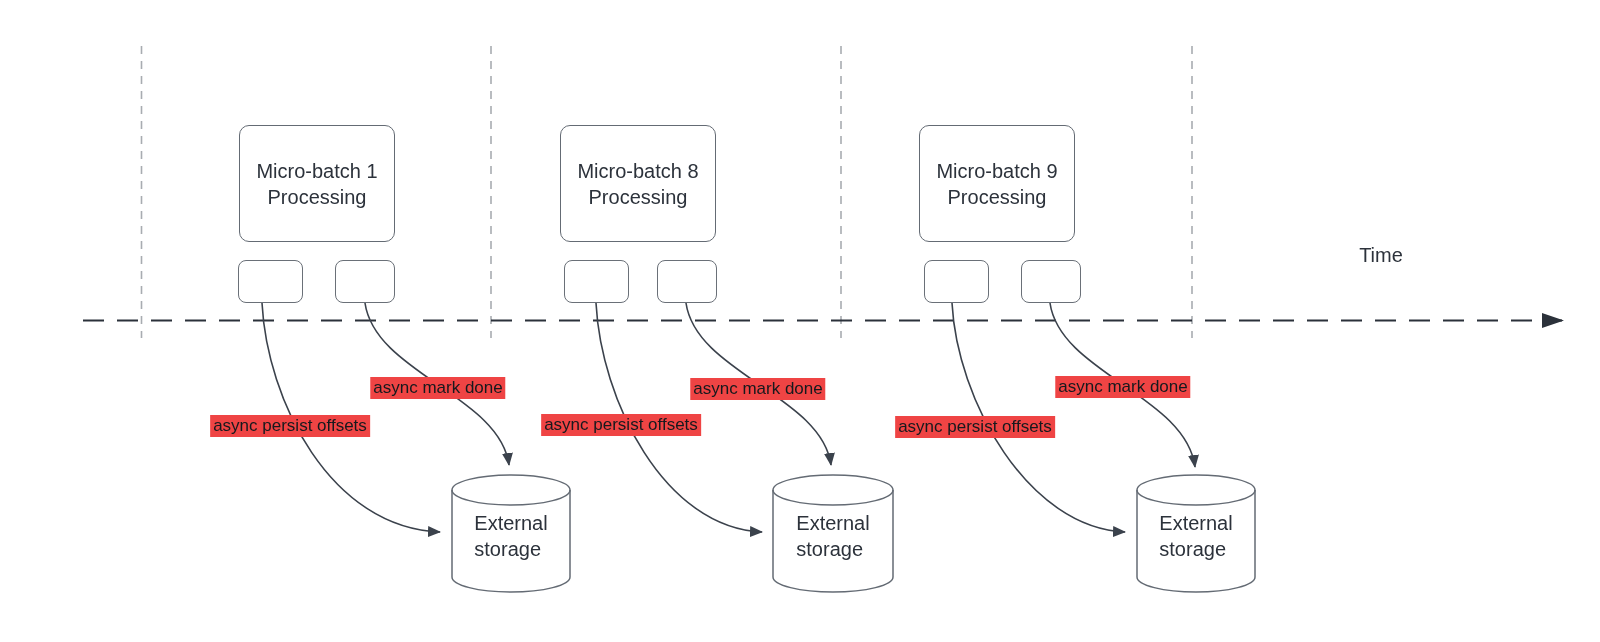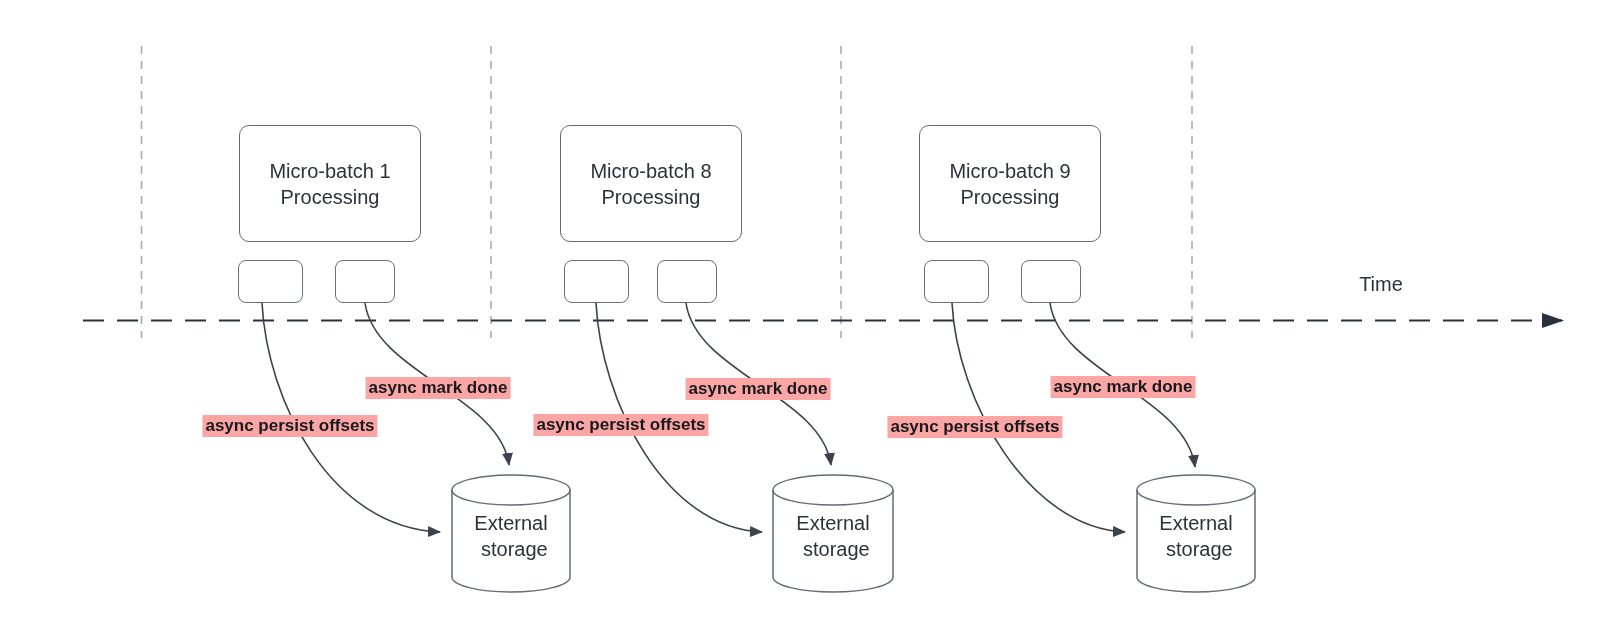--- a/index.html
+++ b/index.html
@@ -14,21 +14,21 @@
     background: #ffffff;
     overflow: hidden;
   }
   .layer-svg {
     position: absolute;
     left: 0; top: 0;
   }
   .proc-box {
     position: absolute;
     box-sizing: border-box;
-    width: 182px;
+    width: 156px;
     height: 117px;
     top: 125px;
     border: 1.5px solid #646b74;
     border-radius: 10px;
     background: #ffffff;
     display: flex;
     align-items: center;
     justify-content: center;
     text-align: center;
     font-size: 20px;
@@ -44,31 +44,31 @@
     border: 1.5px solid #6a7078;
     border-radius: 8px;
     background: #ffffff;
   }
   .mini-a { width: 65px; }
   .mini-b { width: 60px; }
   .conn-label {
     position: absolute;
     transform: translate(-50%, -50%);
     font-size: 17px;
-    font-weight: bold;
+    font-weight: normal;
     color: #16191d;
     white-space: nowrap;
-    background: #fca5a5;
+    background: #ef4444;
     padding: 1px 3px;
     text-align: right;
   }
   .cyl-label {
     position: absolute;
     transform: translate(-50%, -50%);
-    text-align: right;
+    text-align: left;
     font-size: 20px;
     line-height: 26px;
     color: #2c323b;
     white-space: pre-line;
   }
   .time-label {
     position: absolute;
     transform: translate(-50%, -50%);
     font-size: 20px;
     color: #2c323b;
@@ -140,15 +140,15 @@
 
   <div class="proc-box" style="left:919px;">Micro-batch 9
 Processing</div>
   <div class="mini-box mini-a" style="left:924px;"></div>
   <div class="mini-box mini-b" style="left:1021px;"></div>
   <div class="conn-label" style="left:975px; top:427px;">async persist offsets</div>
   <div class="conn-label" style="left:1123px; top:387px;">async mark done</div>
   <div class="cyl-label" style="left:1196px; top:536px;">External
 storage</div>
 
-  <div class="time-label" style="left:1381px; top:284px;">Time</div>
+  <div class="time-label" style="left:1381px; top:255px;">Time</div>
 
 </div>
 
 </body></html>

